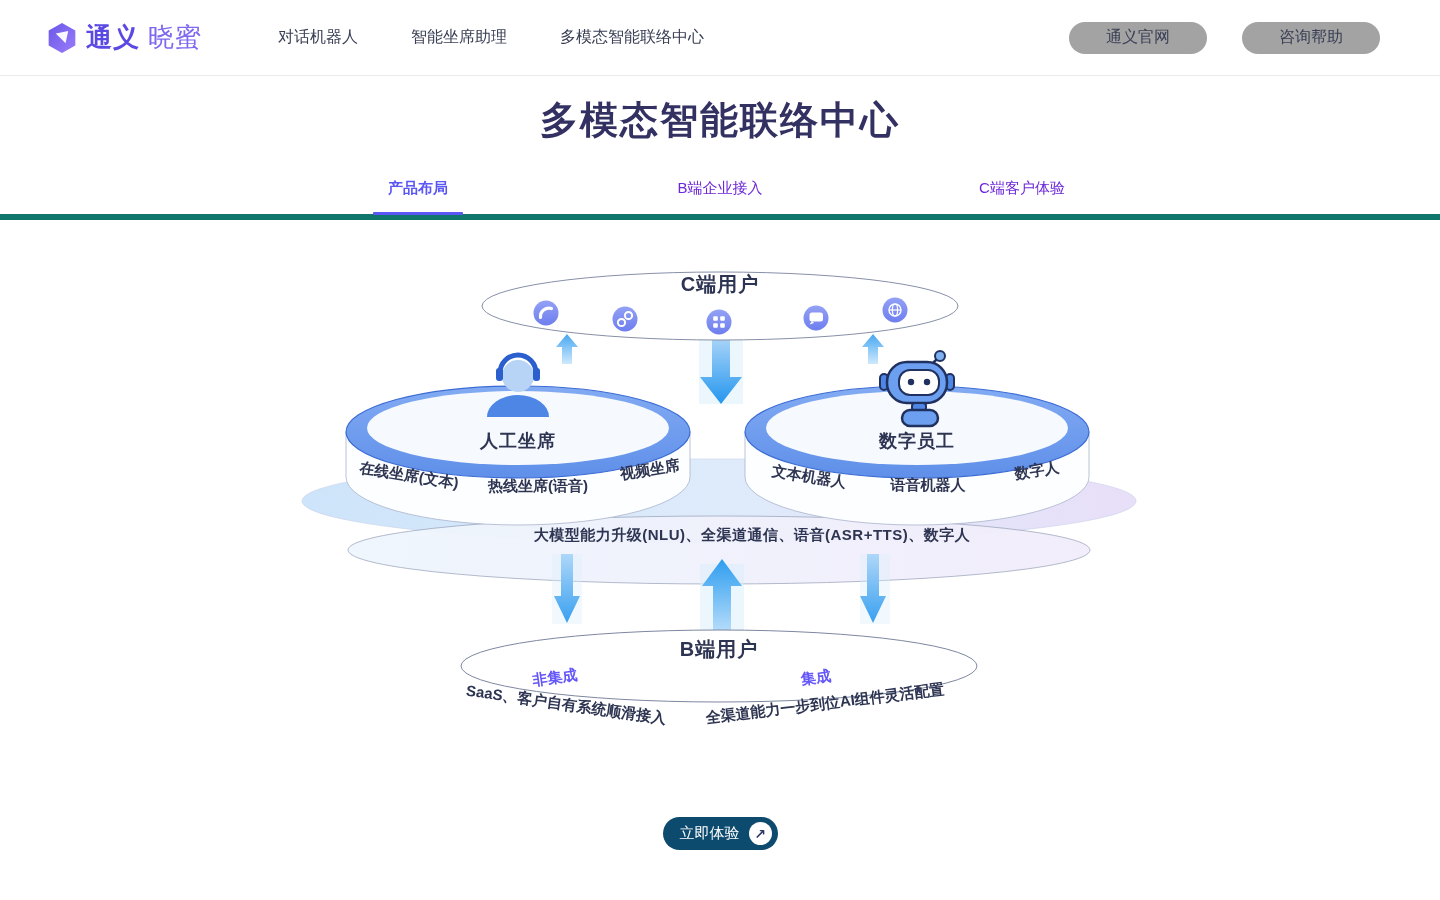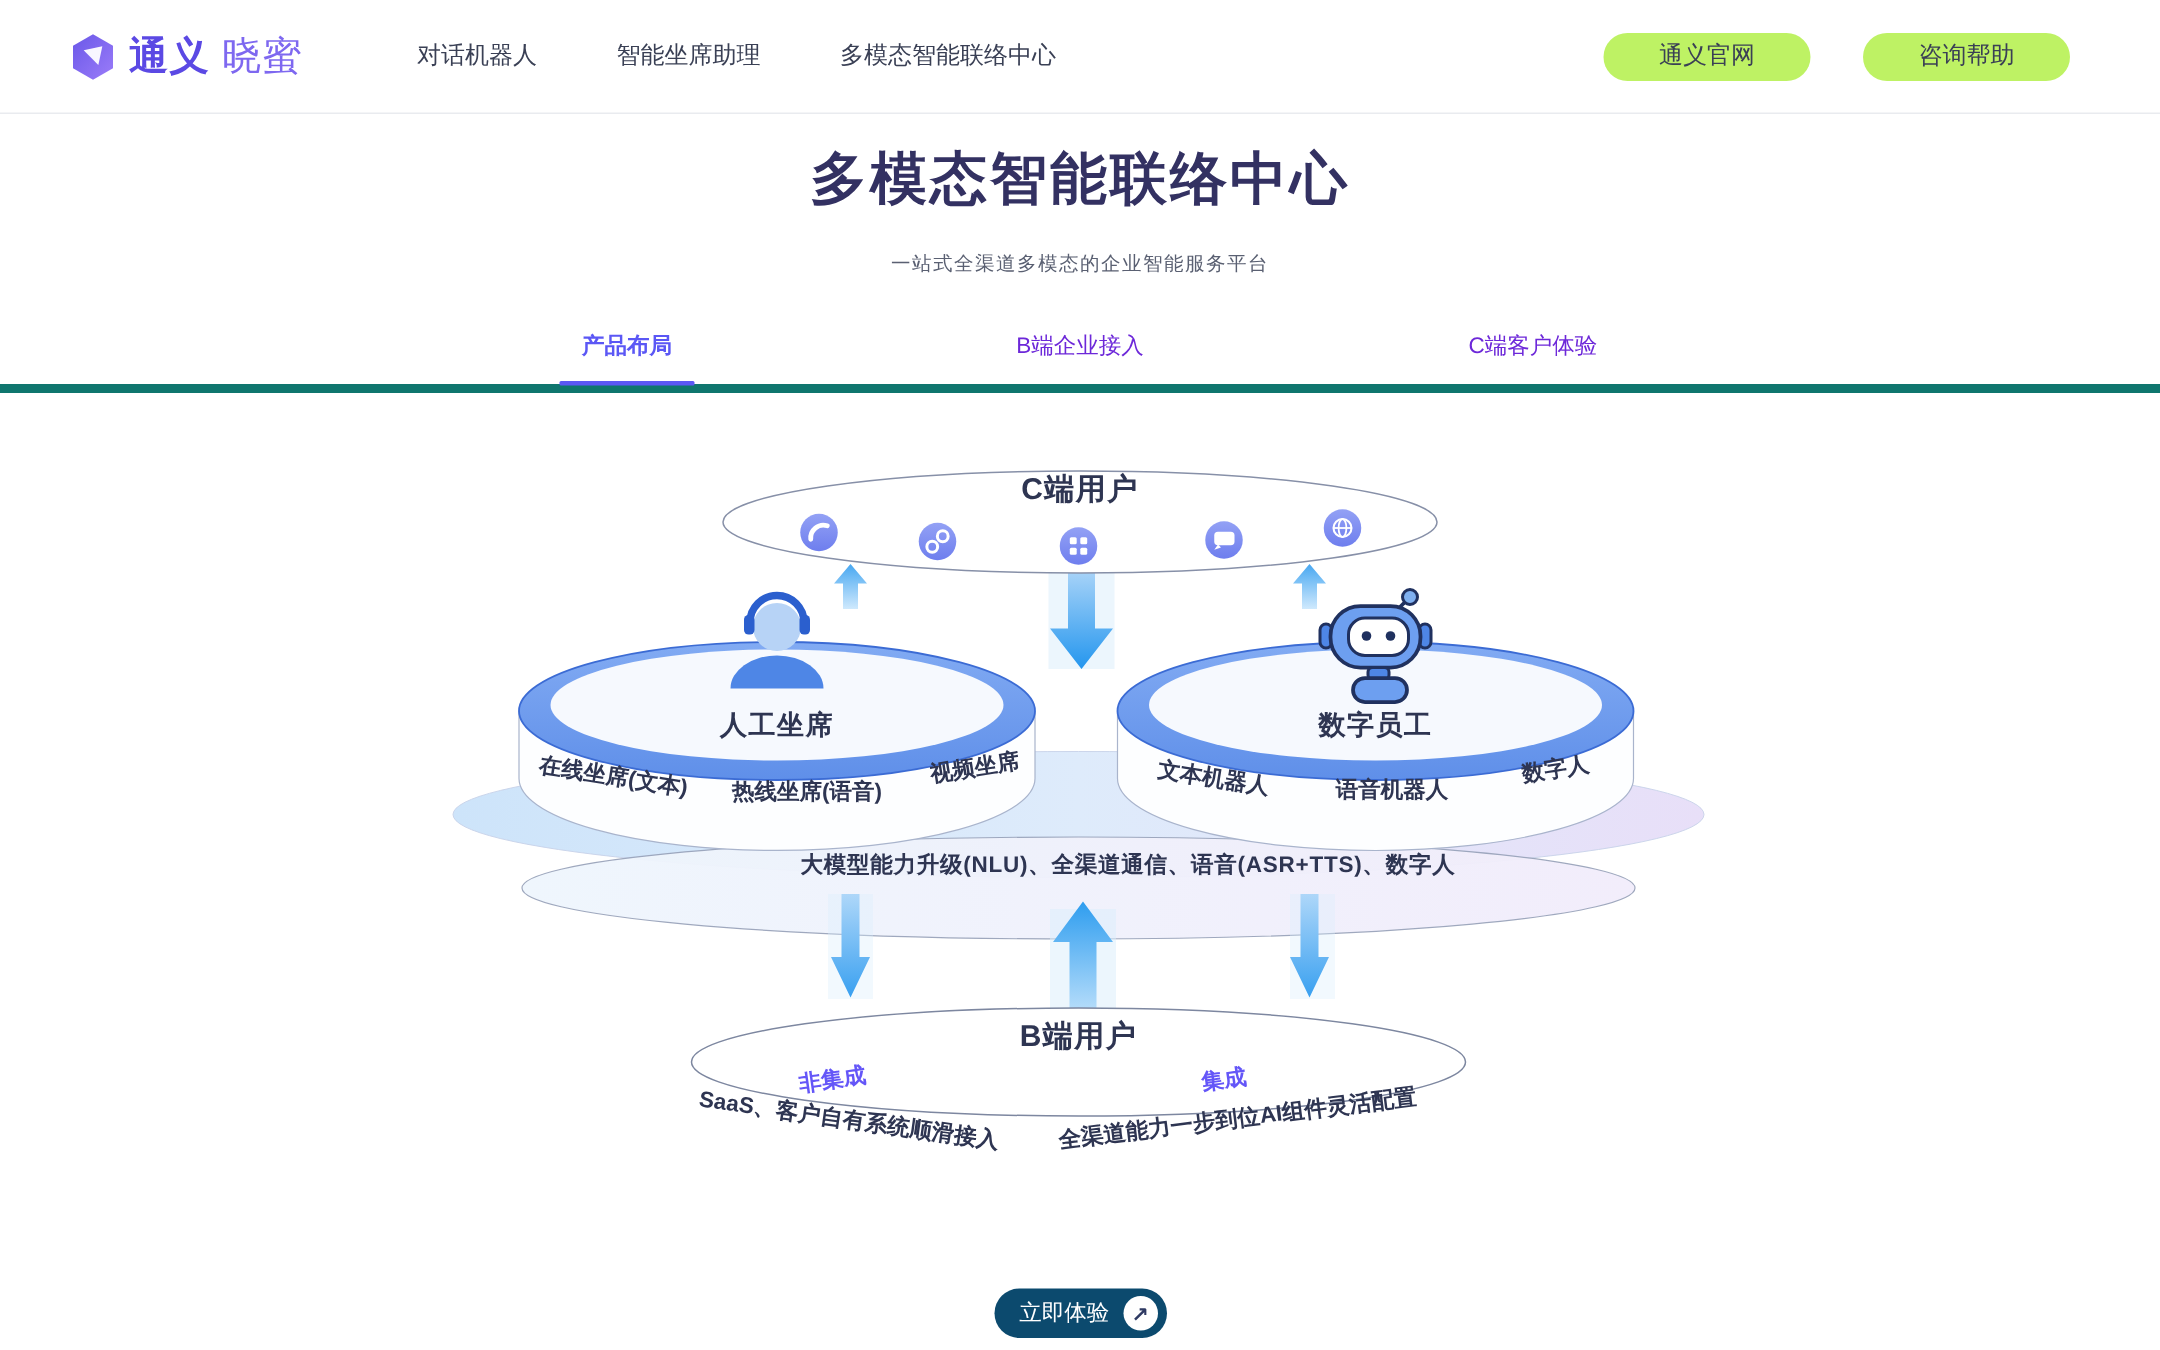--- a/index.html
+++ b/index.html
@@ -9,21 +9,21 @@
 
   
   .header { height:76px; display:flex; align-items:center; padding:0 60px 0 46px;
     border-bottom:1px solid #e9ebef; background:#fff; }
   .brand { display:flex; align-items:center; gap:8px; cursor:pointer; }
   .brand-bold { font-size:26px; font-weight:700; color:#5b49e4; letter-spacing:1px; }
   .brand-light { font-size:26px; font-weight:500; color:#7e68f0; letter-spacing:1px; }
   .nav { display:flex; gap:53px; margin-left:76px; }
   .nav-item { font-size:16px; color:#3a4055; cursor:pointer; white-space:nowrap; }
   .header-actions { margin-left:auto; display:flex; gap:35px; }
-  .pill-btn { height:32px; padding:0 37px; border-radius:20px; background:#bef264;
+  .pill-btn { height:32px; padding:0 37px; border-radius:20px; background:#a3a3a3;
     border:none; font-size:16px; color:#3a4055; cursor:pointer; display:flex;
     align-items:center; font-family:inherit; }
 
   
   .hero { text-align:center; padding-top:21px; }
   .hero-title { font-size:38px; font-weight:800; color:#333162; letter-spacing:2px; line-height:46px; }
   .hero-sub { margin-top:24px; font-size:13px; color:#5a6072; letter-spacing:1px; }
 
   
   .tabs { margin-top:23px; border-bottom:6px solid #0f766e; }
@@ -77,21 +77,20 @@
     <div class="nav-item">多模态智能联络中心</div>
   </nav>
   <div class="header-actions">
     <button class="pill-btn">通义官网</button>
     <button class="pill-btn">咨询帮助</button>
   </div>
 </header>
 
 <section class="hero">
   <h1 class="hero-title">多模态智能联络中心</h1>
-  <p class="hero-sub">一站式全渠道多模态的企业智能服务平台</p>
 </section>
 
 <div class="tabs">
   <div class="tabs-inner">
     <div class="tab active">
       <span>产品布局</span>
       <span class="tab-underline"></span>
     </div>
     <div class="tab">
       <span>B端企业接入</span>

